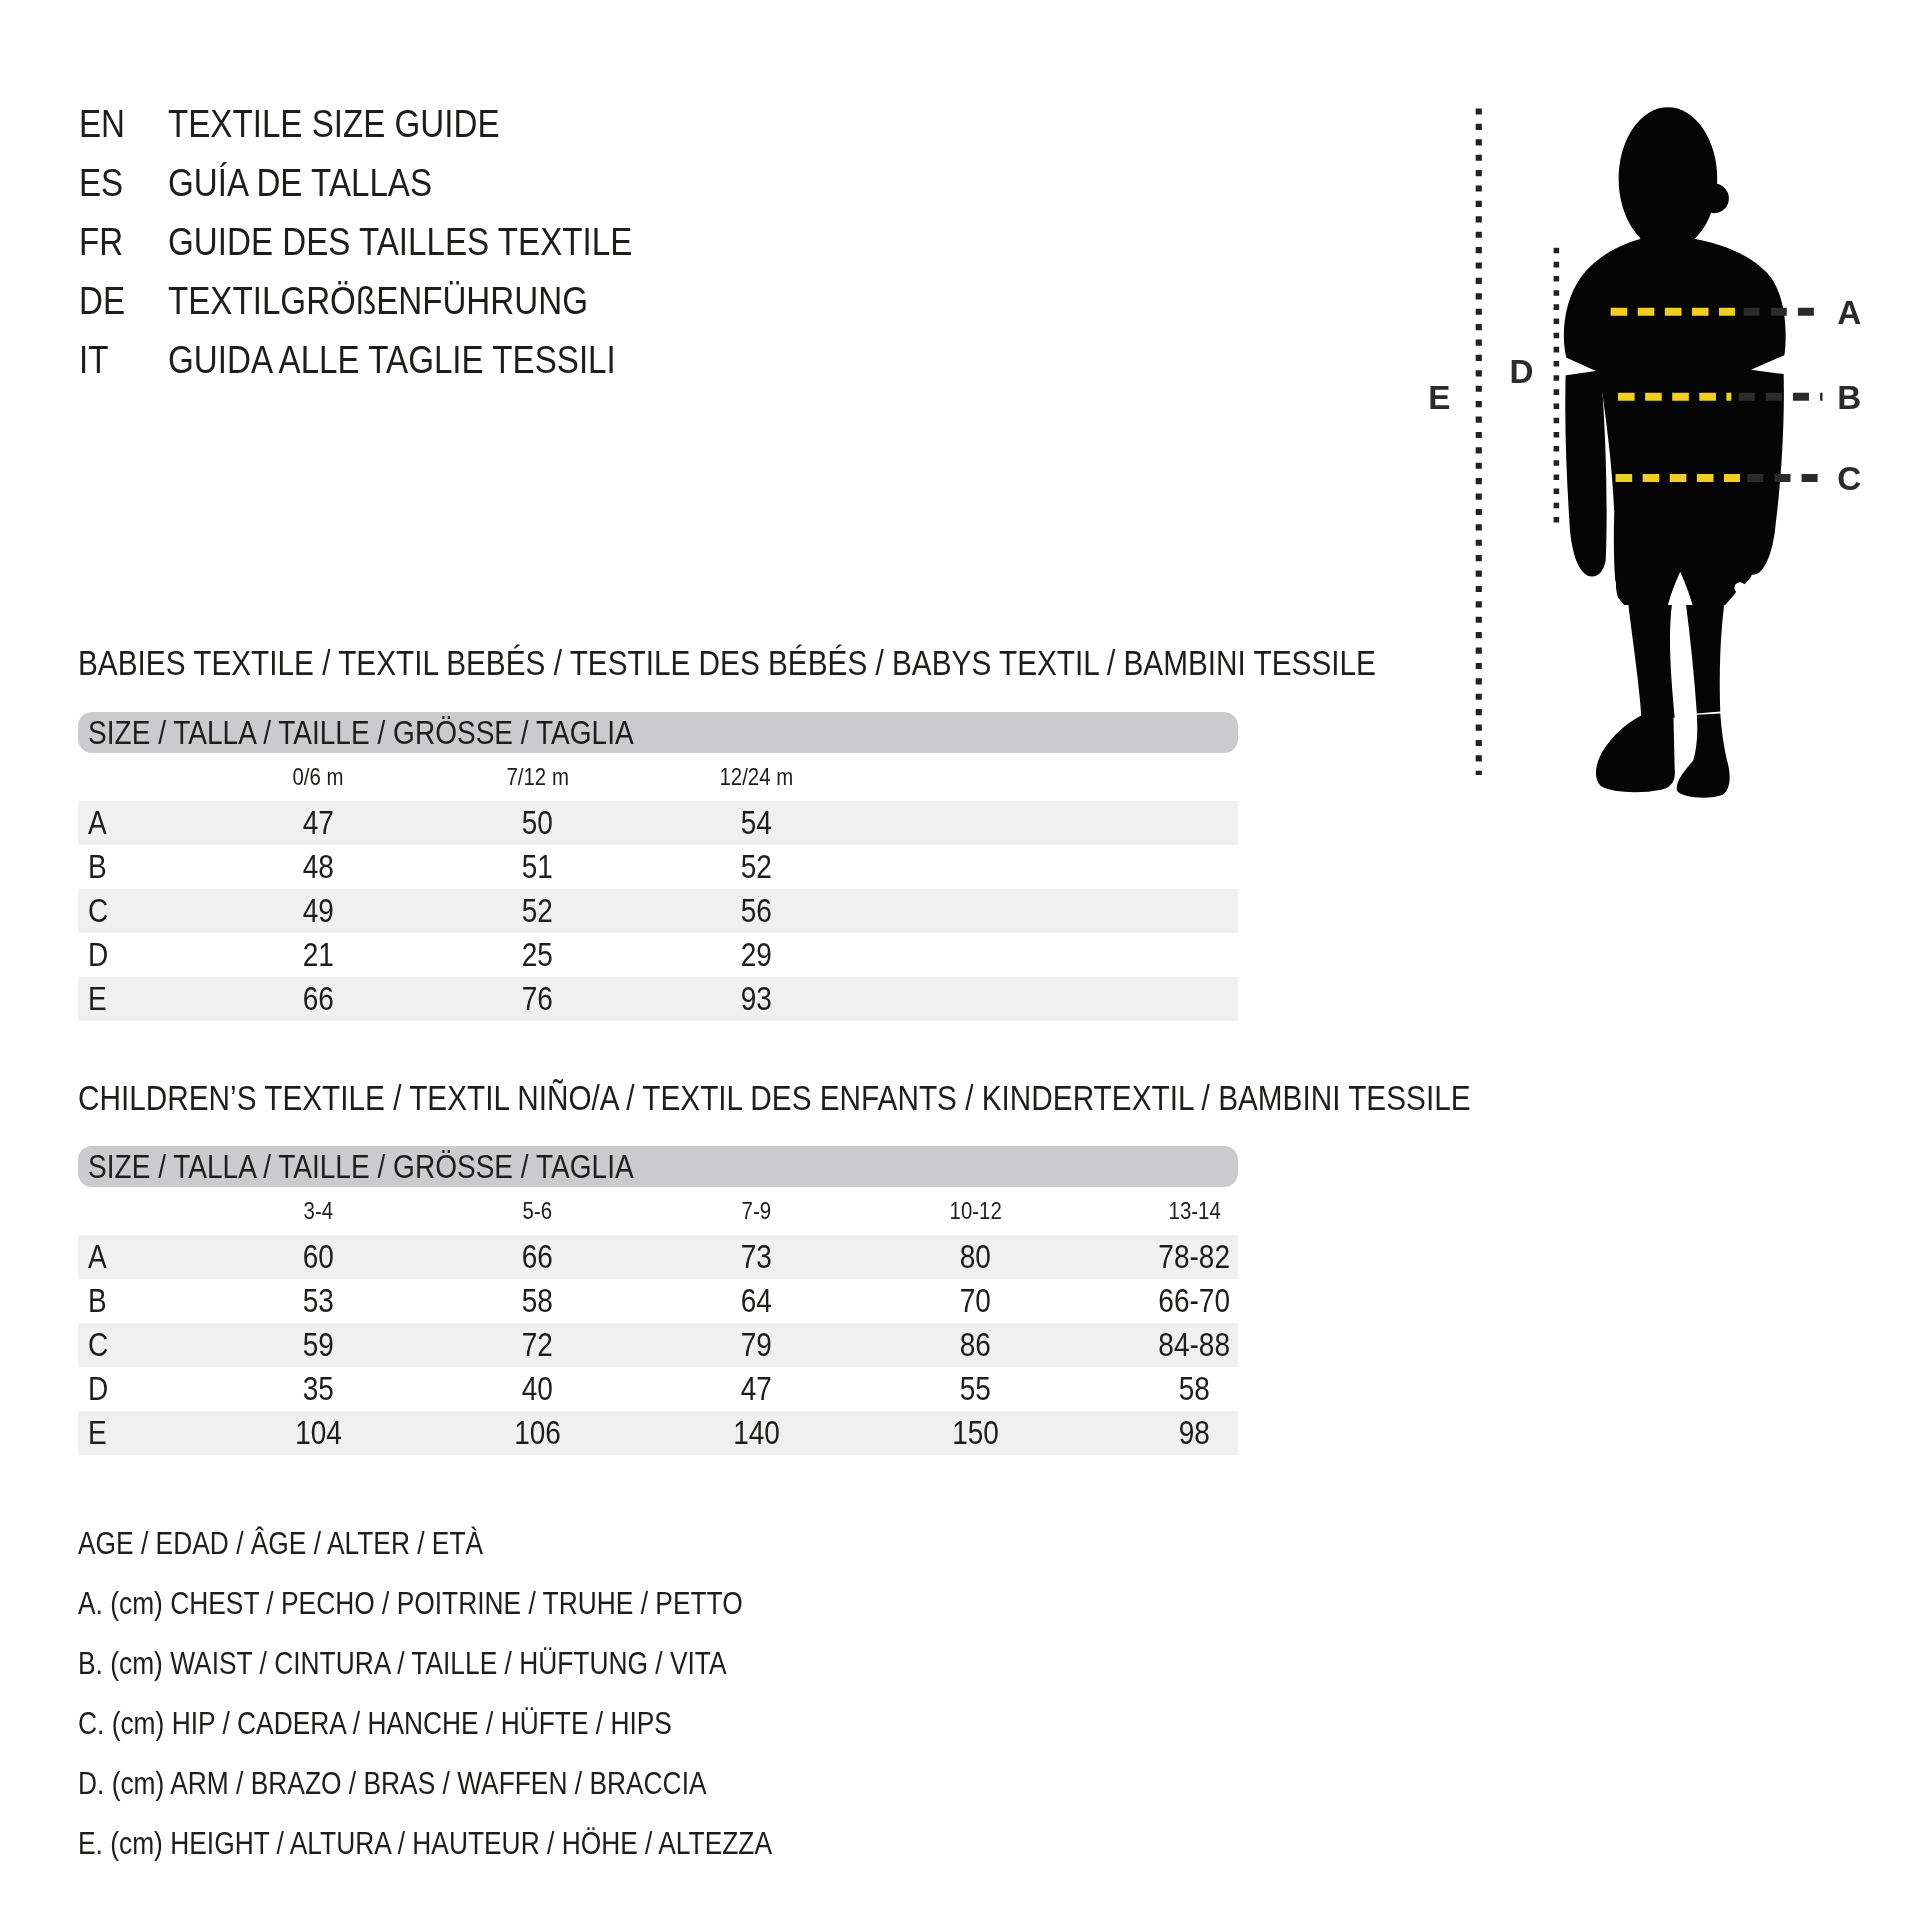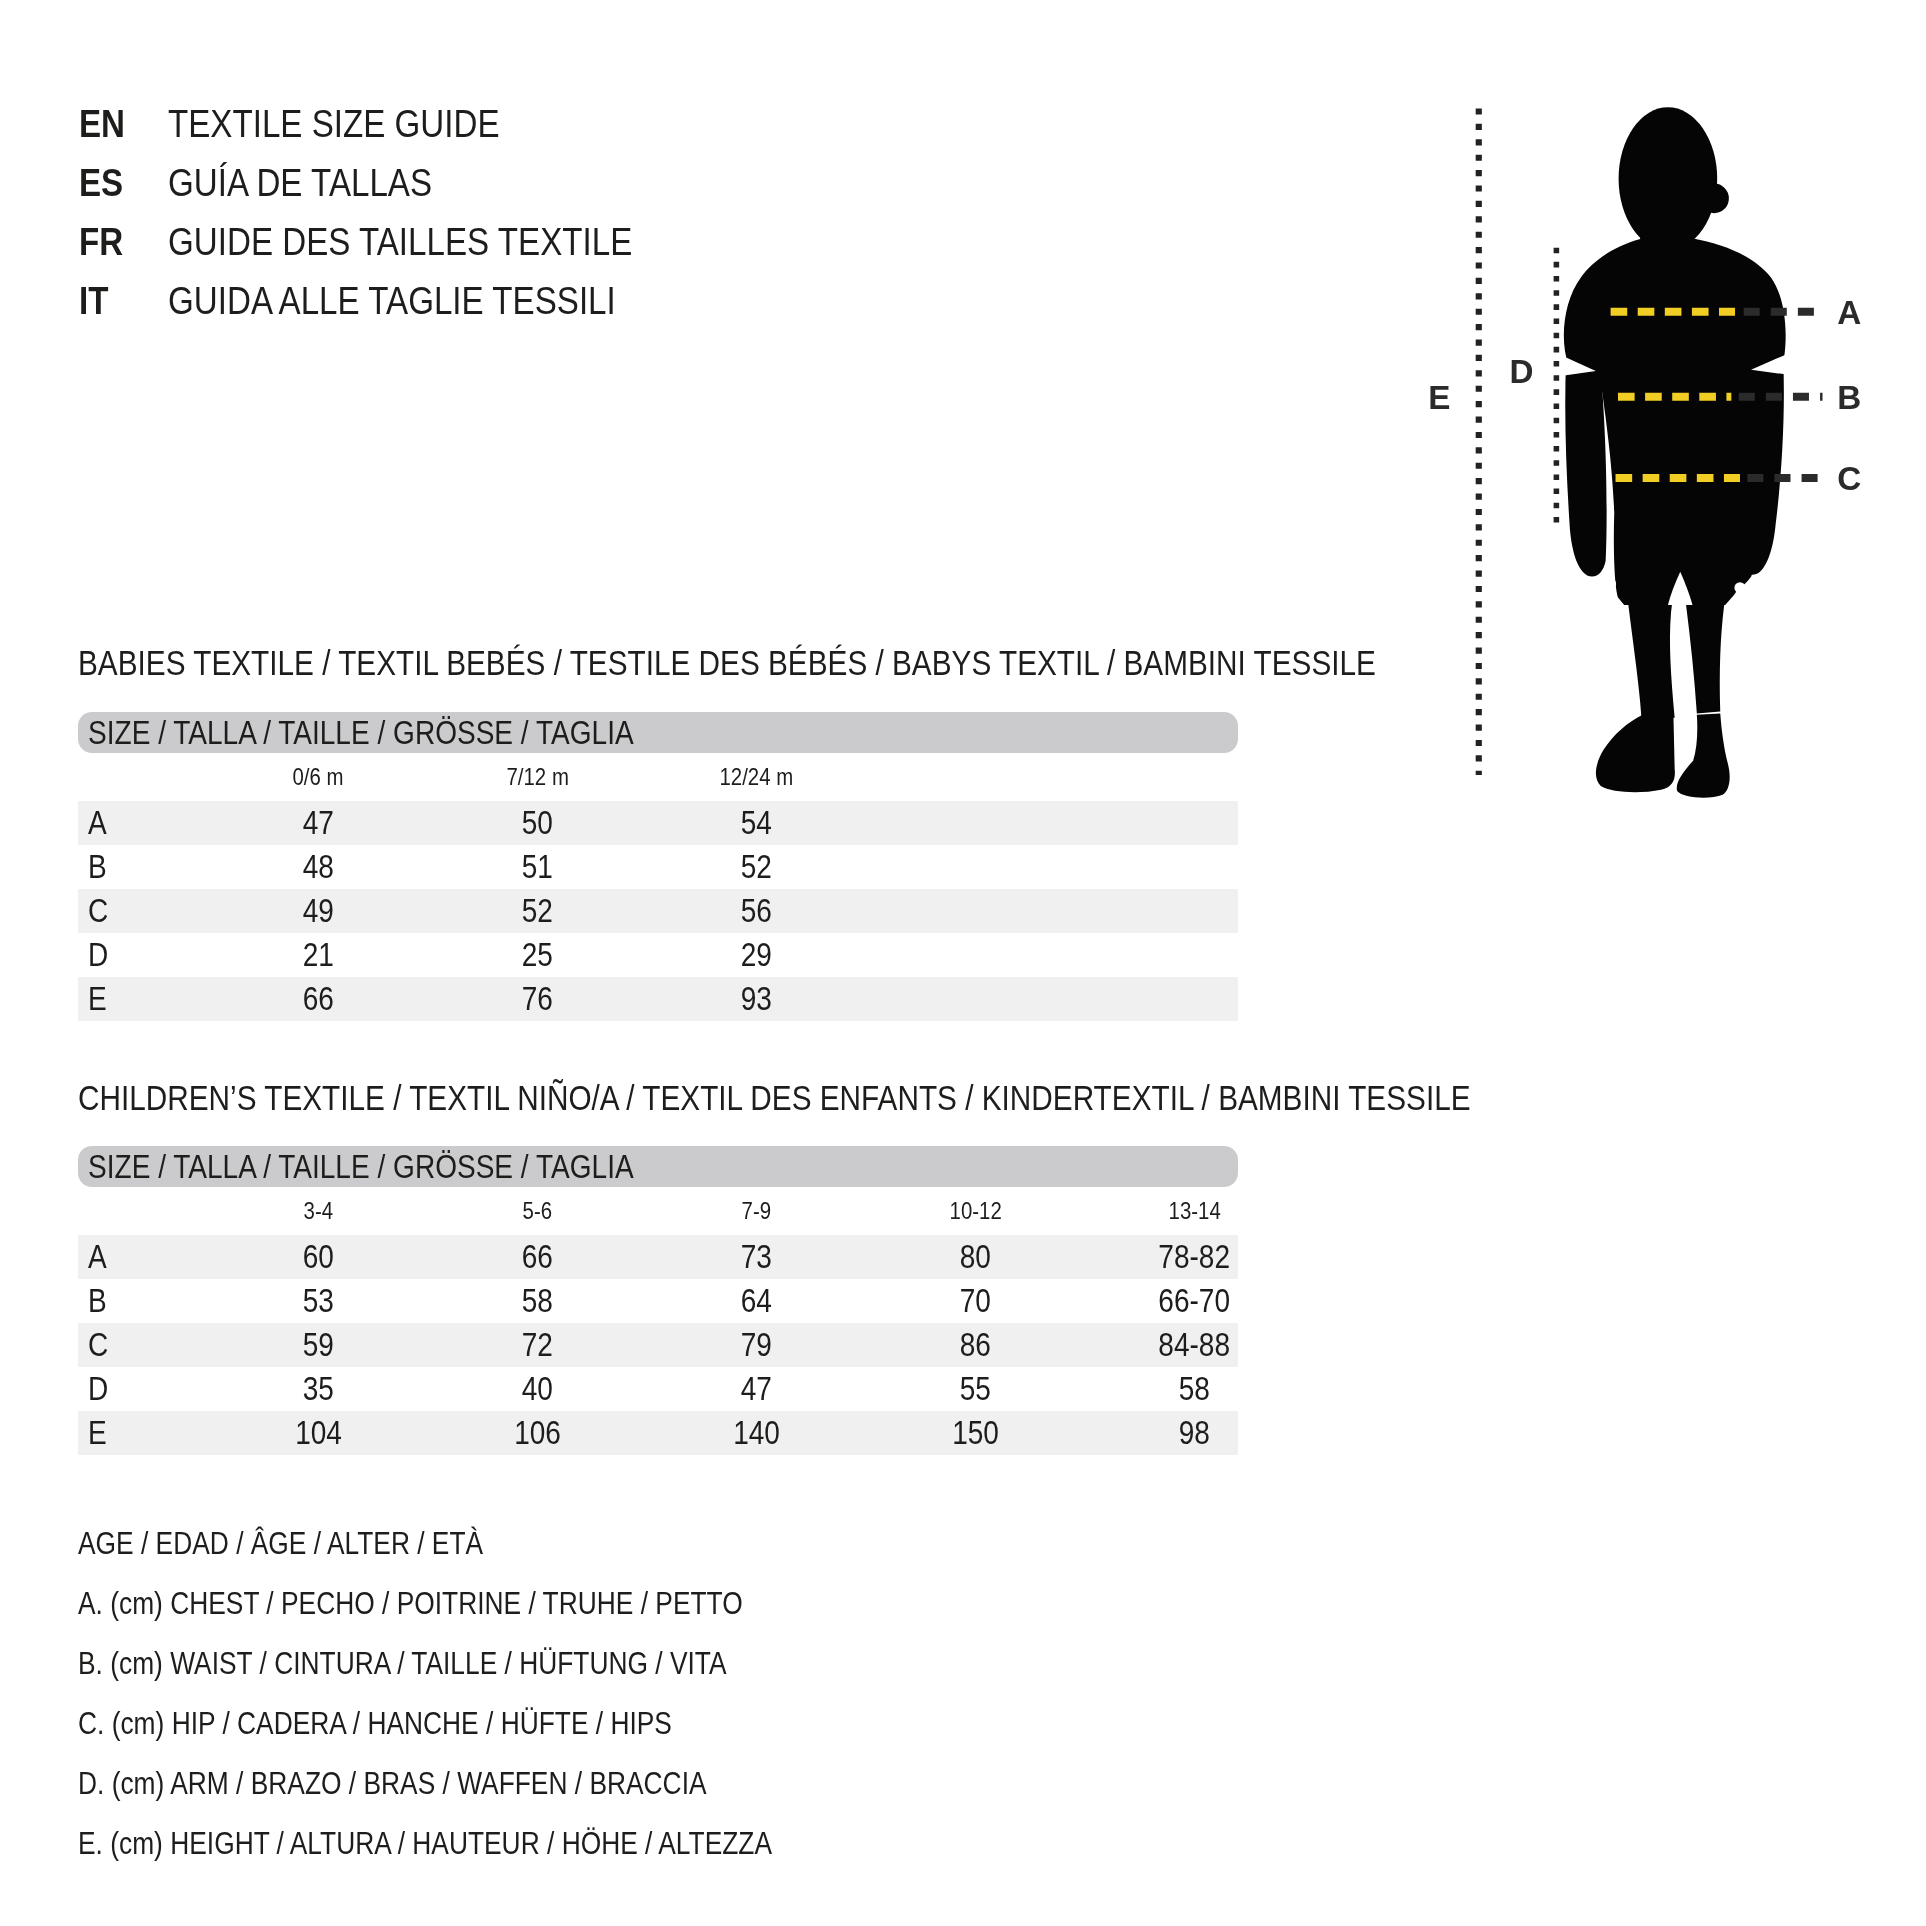--- a/index.html
+++ b/index.html
@@ -17,21 +17,21 @@
   }
   .abs { position: absolute; }
 
   
   .cond { display: inline-block; transform: scaleX(0.85); transform-origin: left center; white-space: nowrap; }
   .cond-c { display: inline-block; transform: scaleX(0.85); transform-origin: center center; white-space: nowrap; }
 
   
   .lang-header { left: 79px; top: 94px; }
   .lang-row { display: flex; height: 59px; align-items: center; font-size: 39px; }
-  .lang-code { width: 89px; flex: 0 0 89px; font-weight: bold; }
+  .lang-code { width: 89px; flex: 0 0 89px; }
 
   
   .section-title { left: 78px; font-size: 35px; line-height: 39px; white-space: nowrap; }
 
   
   .size-table { left: 78px; width: 1160px; }
   .table-bar {
     height: 41px;
     background: #cbcbcd;
     display: flex;
@@ -73,20 +73,24 @@
   </div>
   <div class="lang-row">
     <span class="lang-code"><span class="cond">ES</span></span>
     <span class="cond">GUÍA DE TALLAS</span>
   </div>
   <div class="lang-row">
     <span class="lang-code"><span class="cond">FR</span></span>
     <span class="cond">GUIDE DES TAILLES TEXTILE</span>
   </div>
   <div class="lang-row">
+    <span class="lang-code"><span class="cond">DE</span></span>
+    <span class="cond">TEXTILGRÖßENFÜHRUNG</span>
+  </div>
+  <div class="lang-row">
     <span class="lang-code"><span class="cond">IT</span></span>
     <span class="cond">GUIDA ALLE TAGLIE TESSILI</span>
   </div>
 </div>
 
 <div class="abs figure-wrap">
   <svg width="499" height="721" viewBox="0 0 810 1170" xmlns="http://www.w3.org/2000/svg">
 
     <line x1="110" y1="46" x2="110" y2="1128" stroke="#222222" stroke-width="10" stroke-dasharray="10 15"></line>
 

